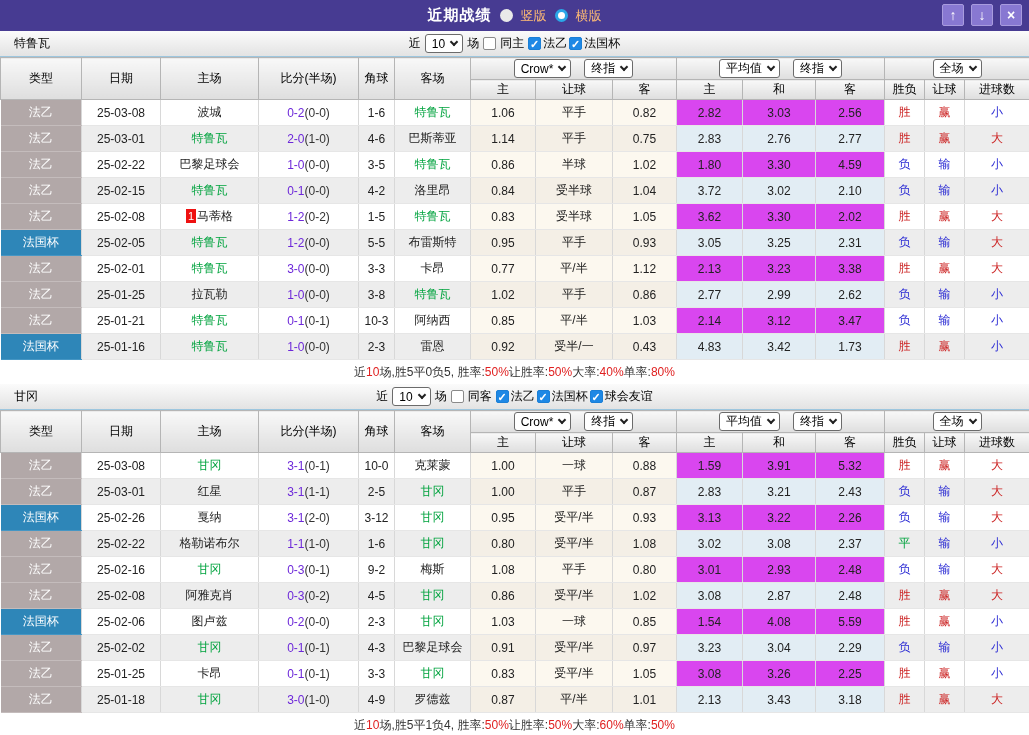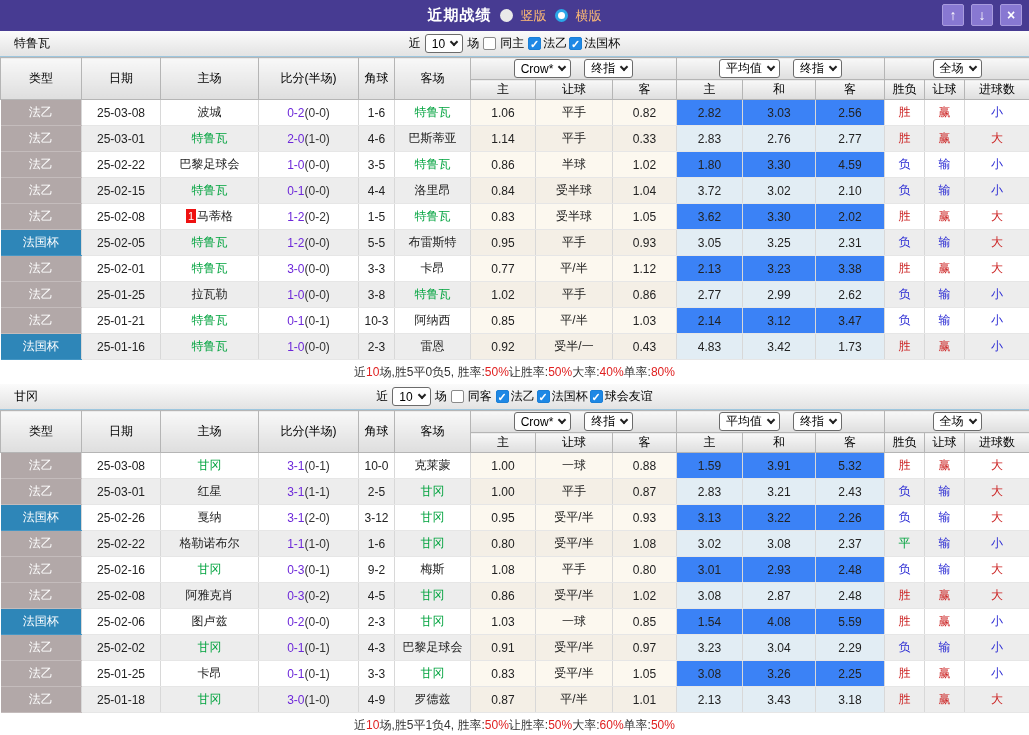--- a/index.html
+++ b/index.html
@@ -50,21 +50,21 @@
   thead tr.h2 th { height:20px; }
   thead th.grp { }
   .grpwrap { display:flex; align-items:center; justify-content:center; gap:13px; }
 
   tbody td { height:26px; padding:0; text-align:center; font-size:12px; color:#222;
     border-right:1px solid #d8d8d8; border-bottom:1px solid #e6e6e6; background:#fff;
     white-space:nowrap; overflow:hidden; }
   tbody tr.alt td { background:#ededed; }
   tbody td.odds { background:#fcf8ef; }
   tbody tr.alt td.odds { background:#f4efe6; }
-  tbody td.avg { background:#3b82f6; }
+  tbody td.avg { background:#d946ef; }
   tbody tr.alt td.avg { background:#e2edf4; }
   tbody td.type { color:#fff; }
   tbody td.type.league { background:#b2a8a8; border-bottom-color:#c4bcbc; }
   tbody td.type.cup { background:#2e86b8; border-bottom-color:#4596c4; }
 
   .focus { color:#00a33e; }
   .ft { color:#6d28d9; }
   .half { color:#333; }
   .r { color:#cc2424; }
   .b { color:#2b2bd4; }
@@ -208,21 +208,21 @@
         </tr>
         <tr class="alt">
           <td class="type league">法乙</td>
           <td>25-03-01</td>
           <td><span class="focus">特鲁瓦</span></td>
           <td><span class="ft">2-0</span><span class="half">(1-0)</span></td>
           <td>4-6</td>
           <td><span>巴斯蒂亚</span></td>
           <td class="odds">1.14</td>
           <td class="odds">平手</td>
-          <td class="odds">0.33</td>
+          <td class="odds">0.75</td>
           <td class="avg">2.83</td>
           <td class="avg">2.76</td>
           <td class="avg">2.77</td>
           <td class="r">胜</td>
           <td class="r">赢</td>
           <td class="r">大</td>
         </tr>
         <tr>
           <td class="type league">法乙</td>
           <td>25-02-22</td>
@@ -238,21 +238,21 @@
           <td class="avg">4.59</td>
           <td class="b">负</td>
           <td class="b">输</td>
           <td class="b">小</td>
         </tr>
         <tr class="alt">
           <td class="type league">法乙</td>
           <td>25-02-15</td>
           <td><span class="focus">特鲁瓦</span></td>
           <td><span class="ft">0-1</span><span class="half">(0-0)</span></td>
-          <td>4-4</td>
+          <td>4-2</td>
           <td><span>洛里昂</span></td>
           <td class="odds">0.84</td>
           <td class="odds">受半球</td>
           <td class="odds">1.04</td>
           <td class="avg">3.72</td>
           <td class="avg">3.02</td>
           <td class="avg">2.10</td>
           <td class="b">负</td>
           <td class="b">输</td>
           <td class="b">小</td>

